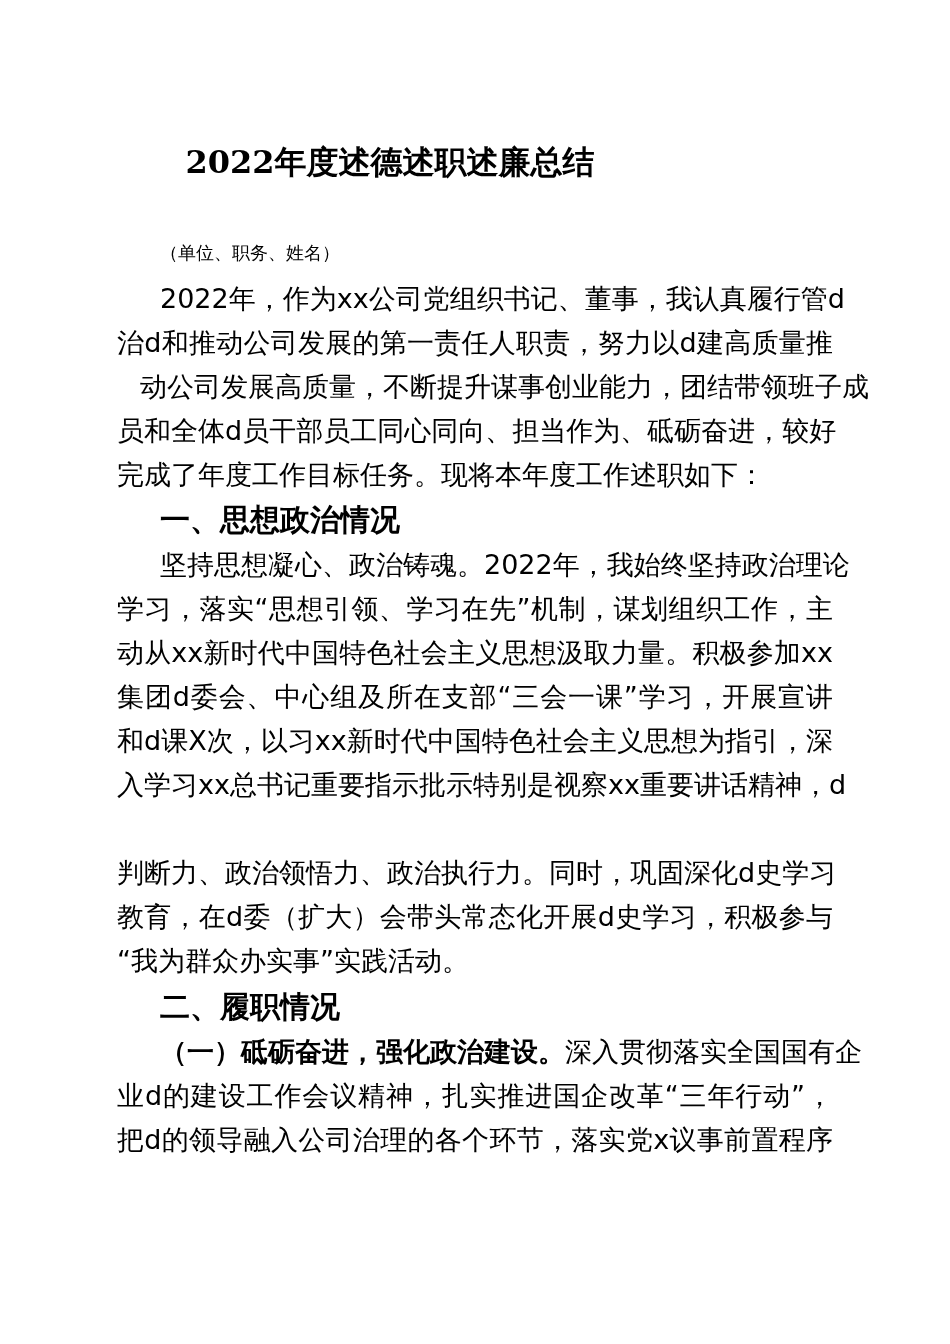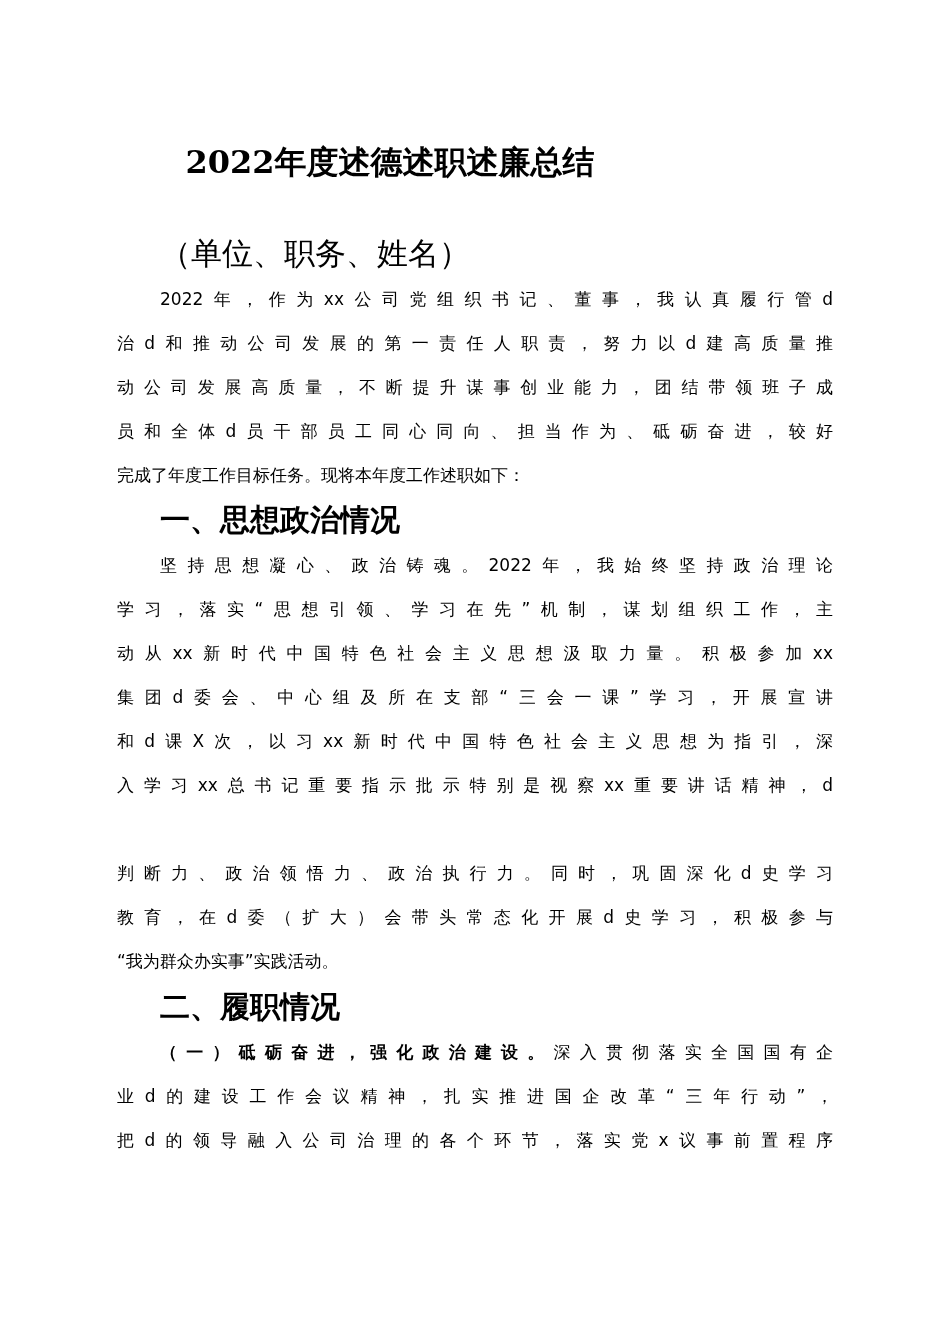--- a/index.html
+++ b/index.html
@@ -32,21 +32,21 @@
       font-family: "DejaVu Serif", "Liberation Serif", serif;
       font-weight: bold;
       font-size: 32px;
       line-height: 46px;
       letter-spacing: 0px;
     }
     .line {
       position: absolute;
       left: 117px;
       width: 716px;
-      font-size: 17px;
+      font-size: 27px;
       line-height: 30px;
       white-space: nowrap;
       text-align: justify;
       text-align-last: justify;
       font-family: "DejaVu Sans", "Liberation Sans", sans-serif;
       font-weight: normal;
     }
     .line.indent {
       left: 160px;
       width: 673px;
@@ -60,41 +60,41 @@
       font-size: 30px;
       line-height: 30px;
       font-weight: bold;
       font-family: "DejaVu Sans", "Liberation Sans", sans-serif;
       white-space: nowrap;
       text-align: right;
     }
     .subtitle {
       position: absolute;
       left: 160px;
-      font-size: 31px;
+      font-size: 18px;
       line-height: 30px;
       font-family: "DejaVu Sans", "Liberation Sans", sans-serif;
       white-space: nowrap;
     }
     .lead {
       font-weight: bold;
     }
   </style>
 </head>
 <body>
 
 <div class="page">
 
   <div class="title">2022年度述德述职述廉总结</div>
 
   <div class="subtitle" style="top:238px;">（单位、职务、姓名）</div>
 
   <div class="line indent" style="top:284px;">2022年，作为xx公司党组织书记、董事，我认真履行管d</div>
   <div class="line" style="top:328px;">治d和推动公司发展的第一责任人职责，努力以d建高质量推</div>
-  <div class="line" style="top:372px;">动公司发展高质量，不断提升谋事创业能力，团结带领班子成</div>
+  <div class="line" style="top:372px;margin-left:23px;">动公司发展高质量，不断提升谋事创业能力，团结带领班子成</div>
   <div class="line" style="top:416px;">员和全体d员干部员工同心同向、担当作为、砥砺奋进，较好</div>
   <div class="line last" style="top:460px;">完成了年度工作目标任务。现将本年度工作述职如下：</div>
 
   <div class="heading" style="top:505px;">一、思想政治情况</div>
   <div class="line indent" style="top:550px;">坚持思想凝心、政治铸魂。2022年，我始终坚持政治理论</div>
   <div class="line" style="top:594px;">学习，落实“思想引领、学习在先”机制，谋划组织工作，主</div>
   <div class="line" style="top:638px;">动从xx新时代中国特色社会主义思想汲取力量。积极参加xx</div>
   <div class="line" style="top:682px;">集团d委会、中心组及所在支部“三会一课”学习，开展宣讲</div>
   <div class="line" style="top:726px;">和d课X次，以习xx新时代中国特色社会主义思想为指引，深</div>
   <div class="line" style="top:770px;">入学习xx总书记重要指示批示特别是视察xx重要讲话精神，d</div>

